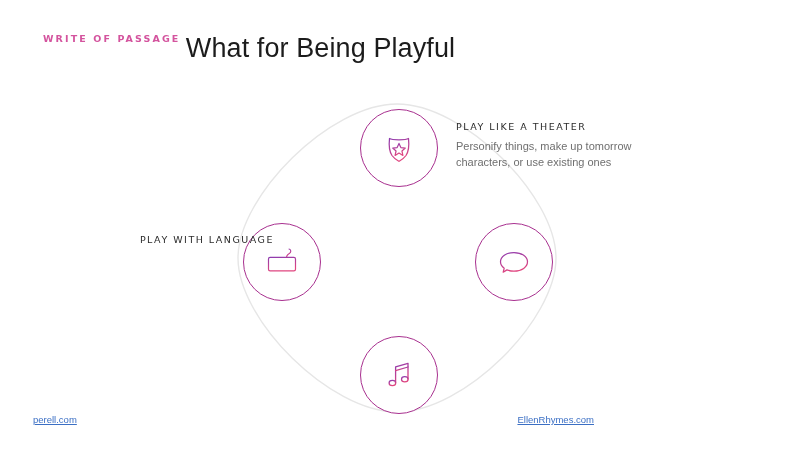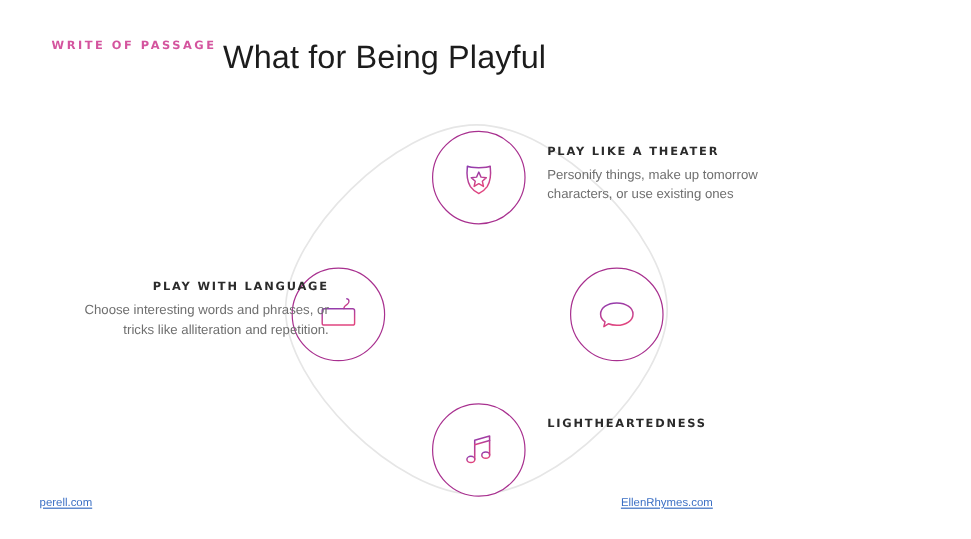--- a/index.html
+++ b/index.html
@@ -72,21 +72,21 @@
   .node-theater   { left: 360px; top: 109px; }
   .node-language  { left: 243px; top: 223px; }
   .node-mind      { left: 475px; top: 223px; }
   .node-light     { left: 360px; top: 336px; }
 
   
   .block { position: absolute; }
   .block .label {
     font-family: "DejaVu Sans", sans-serif;
     font-size: 9.5px;
-    font-weight: bold;
+    font-weight: normal;
     letter-spacing: 1.5px;
     color: #2b2b2b;
     text-transform: uppercase;
     margin-bottom: 6px;
     white-space: nowrap;
   }
   .block .desc {
     font-family: "Liberation Sans", sans-serif;
     font-size: 11px;
     line-height: 16px;
@@ -177,21 +177,20 @@
                    M19.4 18.2 h1.4 M22.2 18.2 h1.4 M25 18.2 h1.4 M27.8 18.2 h1.9"></path>
           <path d="M8.2 21.1 h1.9 M11.4 21.1 h1.4 M14.2 21.1 h1.4 M17 21.1 h1.4
                    M19.8 21.1 h1.4 M22.6 21.1 h1.4 M25.4 21.1 h1.4 M28.2 21.1 h1.5"></path>
           <path d="M8.2 23.7 h2.3 M12 23.7 h13.5 M27 23.7 h2.5"></path>
         </g>
       </svg>
     </span>
   </div>
   <div class="block block-language">
     <div class="label">PLAY WITH LANGUAGE</div>
-    <div class="desc">Choose interesting words and phrases, or tricks like alliteration and repetition.</div>
   </div>
 
   <div class="node node-mind">
     <span>
       <svg width="36" height="32" viewBox="0 0 36 32" fill="none">
         <defs>
           <linearGradient id="gradBubble" x1="0" y1="0" x2="0.3" y2="1">
             <stop offset="0%" stop-color="#8d3bb0"></stop>
             <stop offset="100%" stop-color="#e0457f"></stop>
           </linearGradient>
@@ -218,19 +217,18 @@
           </linearGradient>
         </defs>
         <path d="M12.6 24.6 V 8.9 L 25 5.3 V 21" stroke="url(#gradMusic)" stroke-width="1.3" fill="none" stroke-linejoin="round" stroke-linecap="round"></path>
         <path d="M12.6 12.6 L 25 9.0" stroke="url(#gradMusic)" stroke-width="1.3" fill="none" stroke-linecap="round"></path>
         <ellipse cx="9.4" cy="24.9" rx="3.3" ry="2.6" stroke="url(#gradMusic)" stroke-width="1.25" fill="none"></ellipse>
         <ellipse cx="21.8" cy="21.3" rx="3.3" ry="2.6" stroke="url(#gradMusic)" stroke-width="1.25" fill="none"></ellipse>
       </svg>
     </span>
   </div>
   <div class="block block-light">
-    <div class="label">LIGHTHEARTEDNESS</div>
   </div>
 
   <a class="footer-link footer-left" href="#">perell.com</a>
   <a class="footer-link footer-right" href="#">EllenRhymes.com</a>
 
 </div>
 
 </body></html>

